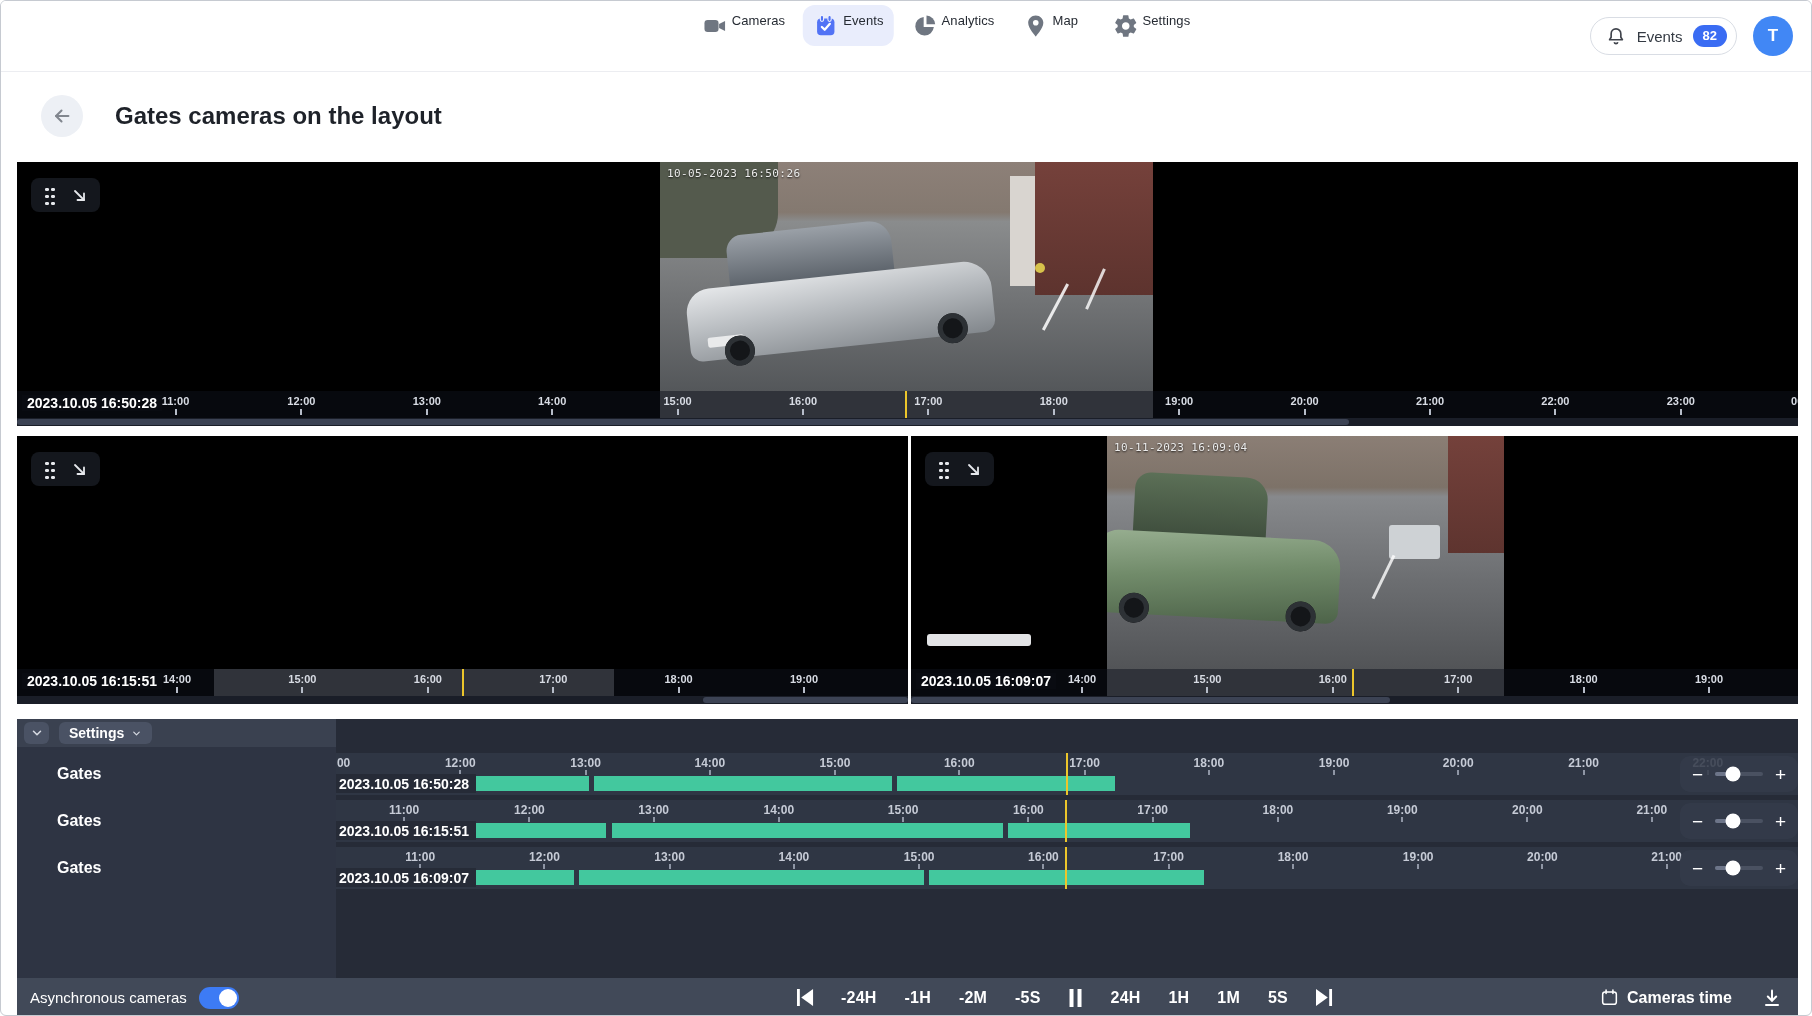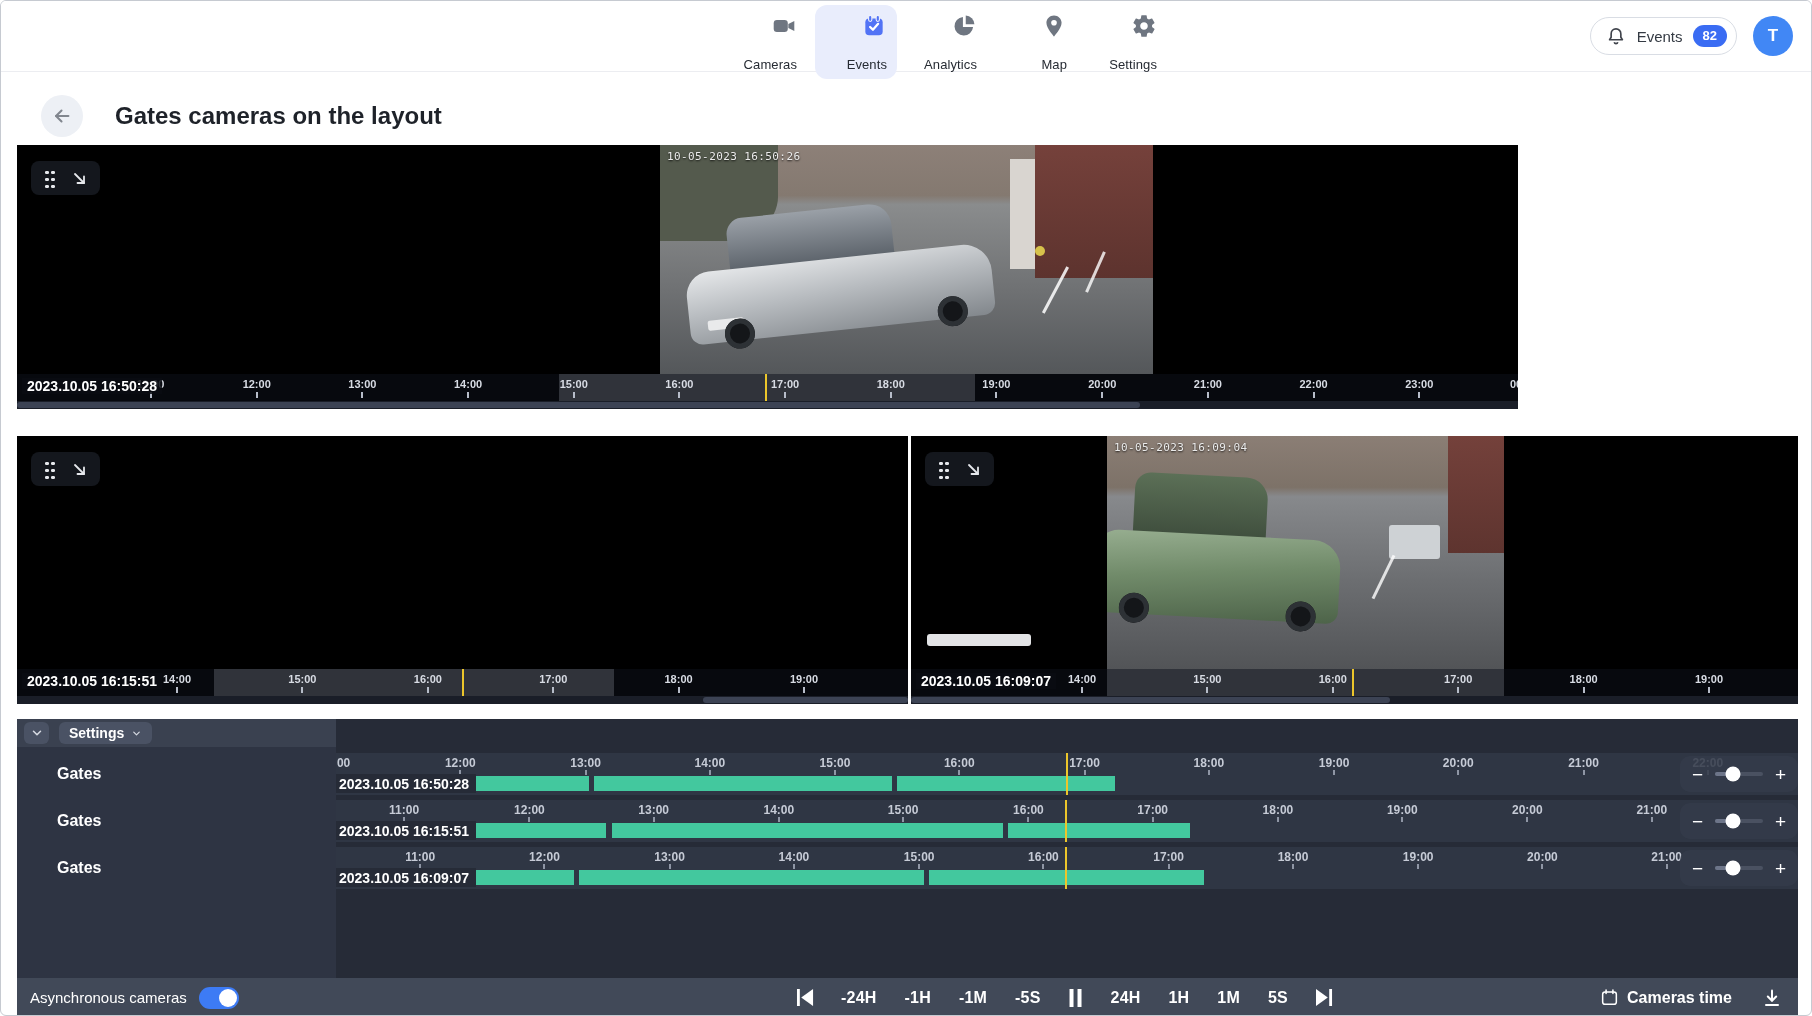--- a/index.html
+++ b/index.html
@@ -5,36 +5,36 @@
   html,body{margin:0;padding:0}
   body{
     width:1812px;height:1016px;position:relative;overflow:hidden;
     background:#fff;border:1px solid #c6cad1;border-radius:6px;box-sizing:border-box;
     font-family:"Liberation Sans","DejaVu Sans",sans-serif;color:#23272f;
     -webkit-font-smoothing:antialiased;
   }
   
   .topbar{position:absolute;left:0;top:0;right:0;height:70px;background:#fff;border-bottom:1px solid #ecedf1;z-index:20}
   .nav{position:absolute;left:calc(50% + 40px);transform:translateX(-50%);top:4px;display:flex;align-items:flex-start;gap:8px}
-  .nav-item{display:flex;flex-direction:column;align-items:flex-end;gap:18px;padding:8px 10px 7px;border-radius:12px;min-width:62px;cursor:pointer}
+  .nav-item{display:flex;align-items:flex-start;gap:4px;padding:8px 10px 7px;border-radius:12px;min-width:62px;cursor:pointer}
   .nav-item.active{background:#e9edfc}
   .nav-item svg{display:block}
   .nav-label{font-size:13px;color:#262b33;letter-spacing:.1px}
   .top-right{position:absolute;right:18px;top:0;height:70px;display:flex;align-items:center;gap:16px}
   .events-pill{display:flex;align-items:center;gap:10px;height:38px;padding:0 9px 0 14px;border:1px solid #d9dde4;border-radius:19px;background:#fff;cursor:pointer}
   .events-pill-label{font-size:15px;color:#343a43}
   .badge{background:#3a6cf3;color:#fff;font-size:13px;font-weight:700;border-radius:12px;padding:3px 10px;line-height:1.2}
   .avatar{width:40px;height:40px;border-radius:50%;background:#4187f5;color:#fff;display:flex;align-items:center;justify-content:center;font-size:17px;font-weight:700;cursor:pointer}
   
   .title-row{position:absolute;left:40px;top:94px;display:flex;align-items:center;gap:32px}
   .back-btn{width:42px;height:42px;border-radius:50%;background:#edf0f5;display:flex;align-items:center;justify-content:center;cursor:pointer;border:none}
   .page-title{font-size:24px;font-weight:700;color:#1e2229;margin:0}
   
   .tile{position:absolute;background:#000;overflow:hidden}
-  .tile-1{left:16px;top:144px;width:1501px;height:264px}
+  .tile-1{left:16px;top:161px;width:1781px;height:264px}
   .tile-2{left:16px;top:435px;width:891px;height:268px}
   .tile-3{left:910px;top:435px;width:887px;height:268px}
   .video{position:absolute;left:0;right:0;top:0;bottom:35px;background:#000}
   .tile-controls{position:absolute;left:14px;top:16px;height:34px;background:rgba(22,25,32,.92);border-radius:8px;display:flex;align-items:center;gap:16px;padding:0 12px;z-index:6}
   .drag-dots{width:12px;height:20px;background-image:radial-gradient(circle,#e6e8ec 1.7px,transparent 2px);background-size:6px 7px;background-position:1px 1px;cursor:grab}
   .photo{position:absolute;top:0;height:100%;overflow:hidden}
   .osd{position:absolute;left:7px;top:5px;font-size:11px;color:#ececec;font-family:"DejaVu Sans Mono",monospace;text-shadow:0 1px 2px rgba(0,0,0,.8);z-index:4;letter-spacing:.4px}
   .asphalt{position:absolute;inset:0}
   .decor{position:absolute}
   
@@ -259,21 +259,21 @@
       <div class="asphalt" style="background:linear-gradient(180deg,#8b7e75 0%,#7d7268 22%,#87898c 26%,#6c6e71 62%,#525457 100%)"></div>
       <div class="decor" style="right:0;top:0;width:14%;height:50%;background:linear-gradient(180deg,#74413b,#5e342f)"></div>
       <div class="decor" style="right:16%;top:38%;width:13%;height:15%;background:#ced2d5;border-radius:3px"></div>
       <div class="decor" style="right:30%;top:50%;width:3px;height:48px;background:rgba(255,255,255,.8);transform:rotate(26deg)"></div>
       <div class="car car--green" style="left:-3%;top:16%;width:62%;height:66%;transform:rotate(3deg)">
         <div class="car-roof"></div>
         <div class="car-body"></div>
         <div class="car-wheel w1"></div>
         <div class="car-wheel w2"></div>
       </div>
-      <span class="osd">10-05-2023 16:09:04</span>
+      <span class="osd">10-11-2023 16:09:04</span>
     </div>
     <div class="white-bar"></div>
   </div>
   <div class="tile-controls">
     <div class="drag-dots"></div>
     <svg width="17" height="17" viewBox="0 0 17 17" fill="none" stroke="#e6e8ec" stroke-width="1.8" stroke-linecap="round" stroke-linejoin="round">
         <path d="M4 4 L13 13"></path>
         <path d="M13 6.5 V13 H6.5"></path>
       </svg>
   </div>
@@ -462,21 +462,21 @@
   </div>
   <div class="transport">
     <button class="ibtn">
       <svg width="19" height="17" viewBox="0 0 20 18" fill="#fff">
           <rect x="1.5" y="0" width="3" height="18"></rect>
           <polygon points="18.5,0 18.5,18 6,9"></polygon>
         </svg>
     </button>
     <button class="tbtn">-24H</button>
     <button class="tbtn">-1H</button>
-    <button class="tbtn">-1M</button>
+    <button class="tbtn">-2M</button>
     <button class="tbtn">-5S</button>
     <button class="ibtn">
       <svg width="16" height="18" viewBox="0 0 16 18" fill="#fff">
           <rect x="2" y="0" width="4" height="18"></rect>
           <rect x="10" y="0" width="4" height="18"></rect>
         </svg>
     </button>
     <button class="tbtn">24H</button>
     <button class="tbtn">1H</button>
     <button class="tbtn">1M</button>

